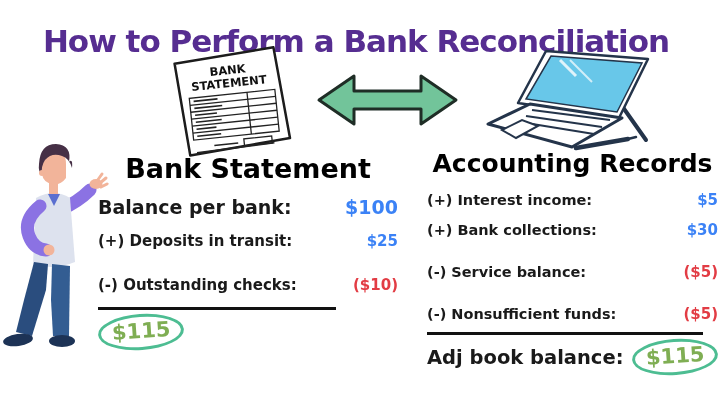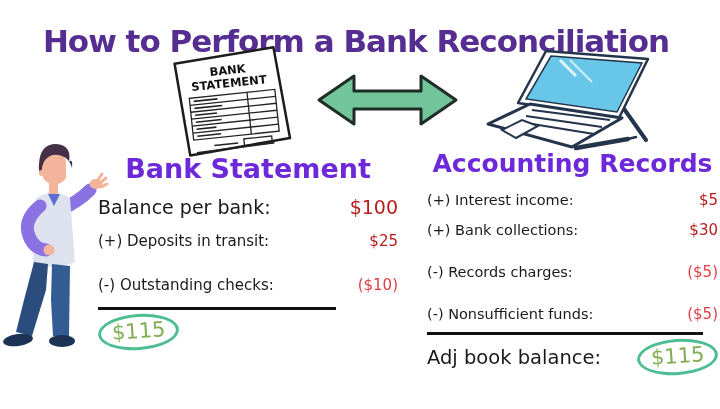--- a/index.html
+++ b/index.html
@@ -8,35 +8,35 @@
   
   .title{position:absolute;top:2px;left:0;right:8px;text-align:center;
          font-size:31px;font-weight:700;color:#562d91;letter-spacing:-1px;white-space:nowrap;}
   
   .statement-icon{position:absolute;left:152px;top:50px;width:158px;height:106px;transform:rotate(-6deg);}
   .arrow-icon{position:absolute;left:315px;top:68px;width:145px;height:64px;}
   .laptop-icon{position:absolute;left:480px;top:48px;width:172px;height:106px;}
   .person{position:absolute;left:-4px;top:140px;width:116px;height:214px;}
   
   .panel{position:absolute;}
-  .panel h2{margin:0;text-align:center;font-weight:700;color:#6d28d9;line-height:1.25;}
+  .panel h2{margin:0;text-align:center;font-weight:700;color:#000000;line-height:1.25;}
   .panel-left{left:98px;top:152px;width:300px;}
   .panel-left h2{font-size:27px;}
   .panel-right{left:427px;top:148px;width:291px;}
   .panel-right h2{font-size:25px;}
-  .row{display:flex;justify-content:space-between;align-items:baseline;font-weight:400;color:#1a1a1a;text-align:right;}
+  .row{display:flex;justify-content:space-between;align-items:baseline;font-weight:700;color:#1a1a1a;text-align:right;}
   .row .lbl{white-space:nowrap;}
   .row.main{font-size:19px;margin-top:10px;}
   .panel-left .row.item{font-size:15px;margin-top:14px;}
   .panel-right .row.item{font-size:14.5px;margin-top:12px;}
   .row.total{font-size:19.5px;margin-top:4px;align-items:center;}
   .rule{border-top:3.5px solid #111;}
   .panel-left .rule{width:238px;margin-top:13px;}
   .panel-right .rule{width:276px;margin-top:9px;}
-  .val.green{color:#b91c1c;}
+  .val.green{color:#3b82f6;}
   .val.red{color:#e23c44;margin-top:12px;}
   .val.olive{color:#7fae53;}
   .row.main .val{font-size:19px;}
   .row.item .val{font-size:15px;}
   .row.total .val{font-size:21px;}
   .circled{display:inline-block;border:3.5px solid #4dbd92;border-radius:50%;
            padding:2px 11px 4px;transform:rotate(-4deg);background:transparent;}
 </style>
 </head>
 <body>
@@ -148,21 +148,21 @@
     <h2>Accounting Records</h2>
     <div class="row item">
       <span class="lbl">(+) Interest income:</span>
       <span class="val green">$5</span>
     </div>
     <div class="row item">
       <span class="lbl">(+) Bank collections:</span>
       <span class="val green">$30</span>
     </div>
     <div class="row item">
-      <span class="lbl">(-) Records charges:</span>
+      <span class="lbl">(-) Service balance:</span>
       <span class="val red">($5)</span>
     </div>
     <div class="row item">
       <span class="lbl">(-) Nonsufficient funds:</span>
       <span class="val red">($5)</span>
     </div>
     <div class="rule"></div>
     <div class="row total">
       <span class="lbl">Adj book balance:</span>
       <span class="circled">

